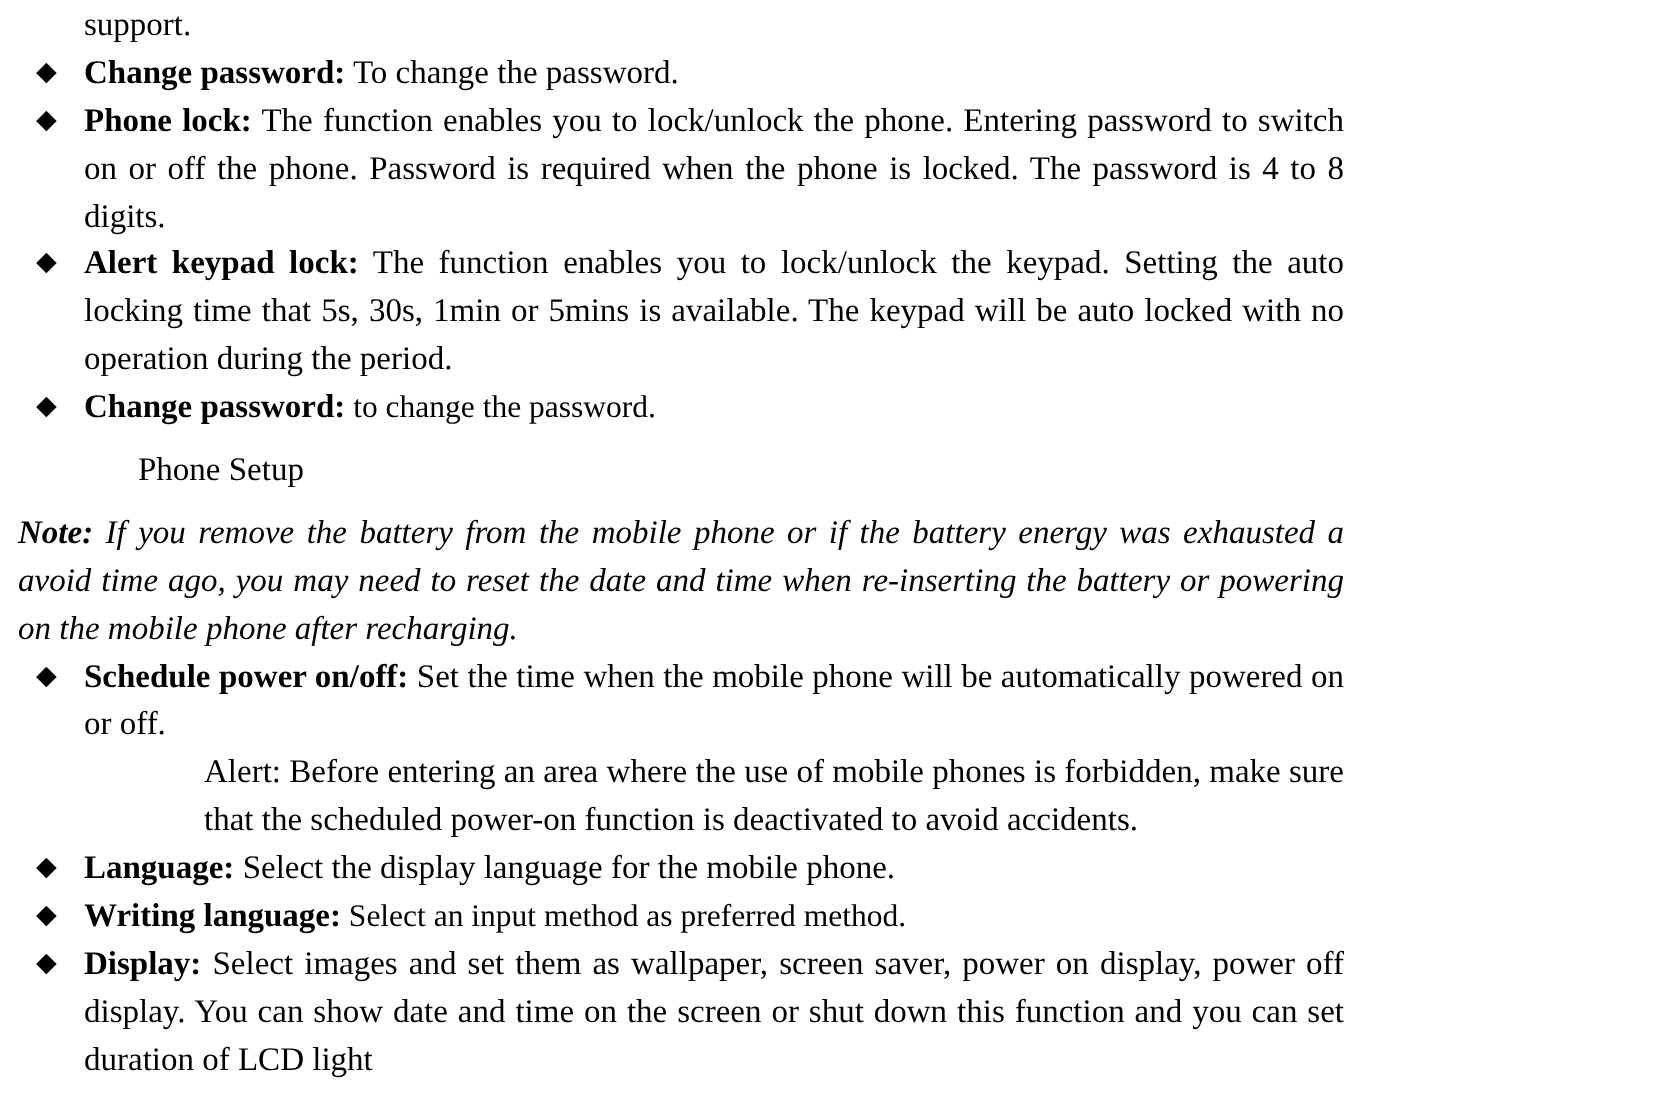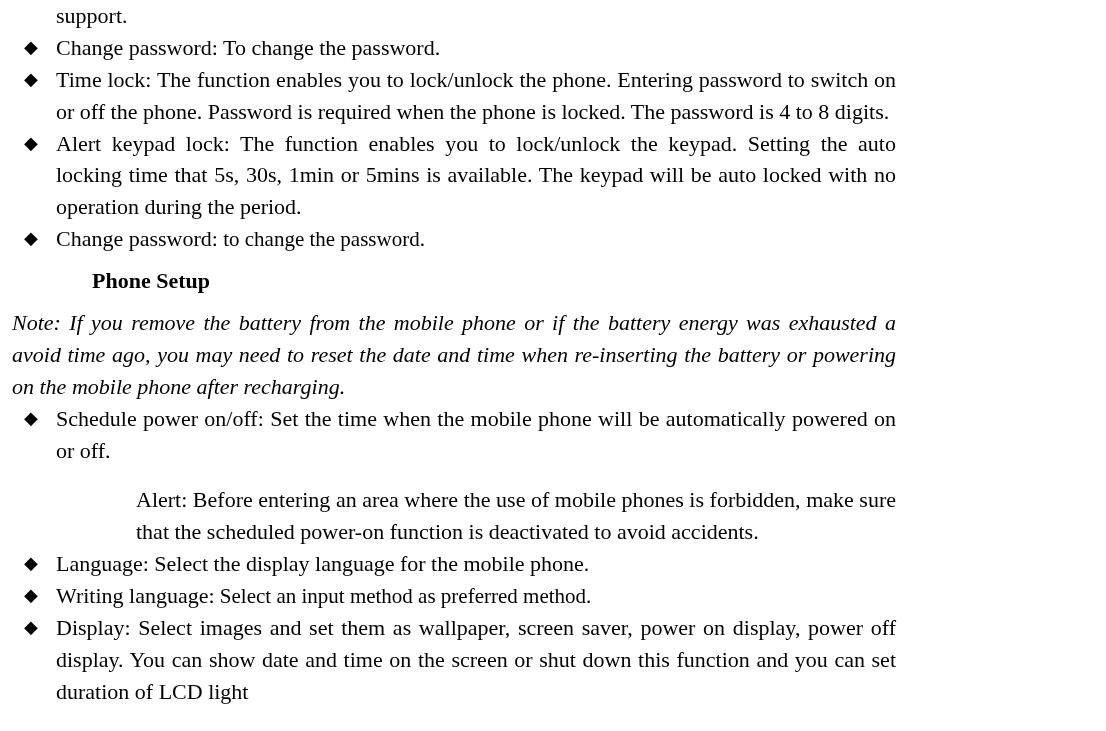--- a/index.html
+++ b/index.html
@@ -25,38 +25,37 @@
     text-align: justify;
     text-justify: inter-word;
     margin: 0;
   }
   .item .bullet {
     position: absolute;
     left: -32px;
     top: 2px;
     font-size: 18px;
   }
-  .bold { font-weight: normal; }
+  .bold { font-weight: bold; }
   .heading {
-    font-weight: bold;
+    font-weight: normal;
     padding-left: 80px;
     margin: 10px 0 10px 0;
   }
   .para {
     text-align: justify;
     text-justify: inter-word;
     margin: 0;
   }
   .indent-first { text-indent: 28px; }
   .italic { font-style: italic; }
   .sub {
     padding-left: 80px;
     text-align: justify;
     text-justify: inter-word;
-    margin-top: 18px;
   }
   .smaller { font-size: 21px; }
   .footer {
     text-align: center;
     font-size: 18px;
     margin-top: 20px;
   }
 </style>
 </head>
 <body>
@@ -69,21 +68,21 @@
     </div>
   </div>
 
   <div class="list">
     <div class="item">
       <span class="bullet">◆</span>
       <span class="bold">Change password:</span><span> To change the password.</span>
     </div>
     <div class="item">
       <span class="bullet">◆</span>
-      <span class="bold">Time lock:</span><span> The function enables you to lock/unlock the phone. Entering password to switch on or off the phone. Password is required when the phone is locked. The password is 4 to 8 digits.</span>
+      <span class="bold">Phone lock:</span><span> The function enables you to lock/unlock the phone. Entering password to switch on or off the phone. Password is required when the phone is locked. The password is 4 to 8 digits.</span>
     </div>
     <div class="item">
       <span class="bullet">◆</span>
       <span class="bold">Alert keypad lock:</span><span> The function enables you to lock/unlock the keypad. Setting the auto locking time that 5s, 30s, 1min or 5mins is available. The keypad will be auto locked with no operation during the period.</span>
     </div>
     <div class="item">
       <span class="bullet">◆</span>
       <span class="bold">Change password:</span><span class="smaller"> to change the password.</span>
     </div>
   </div>

